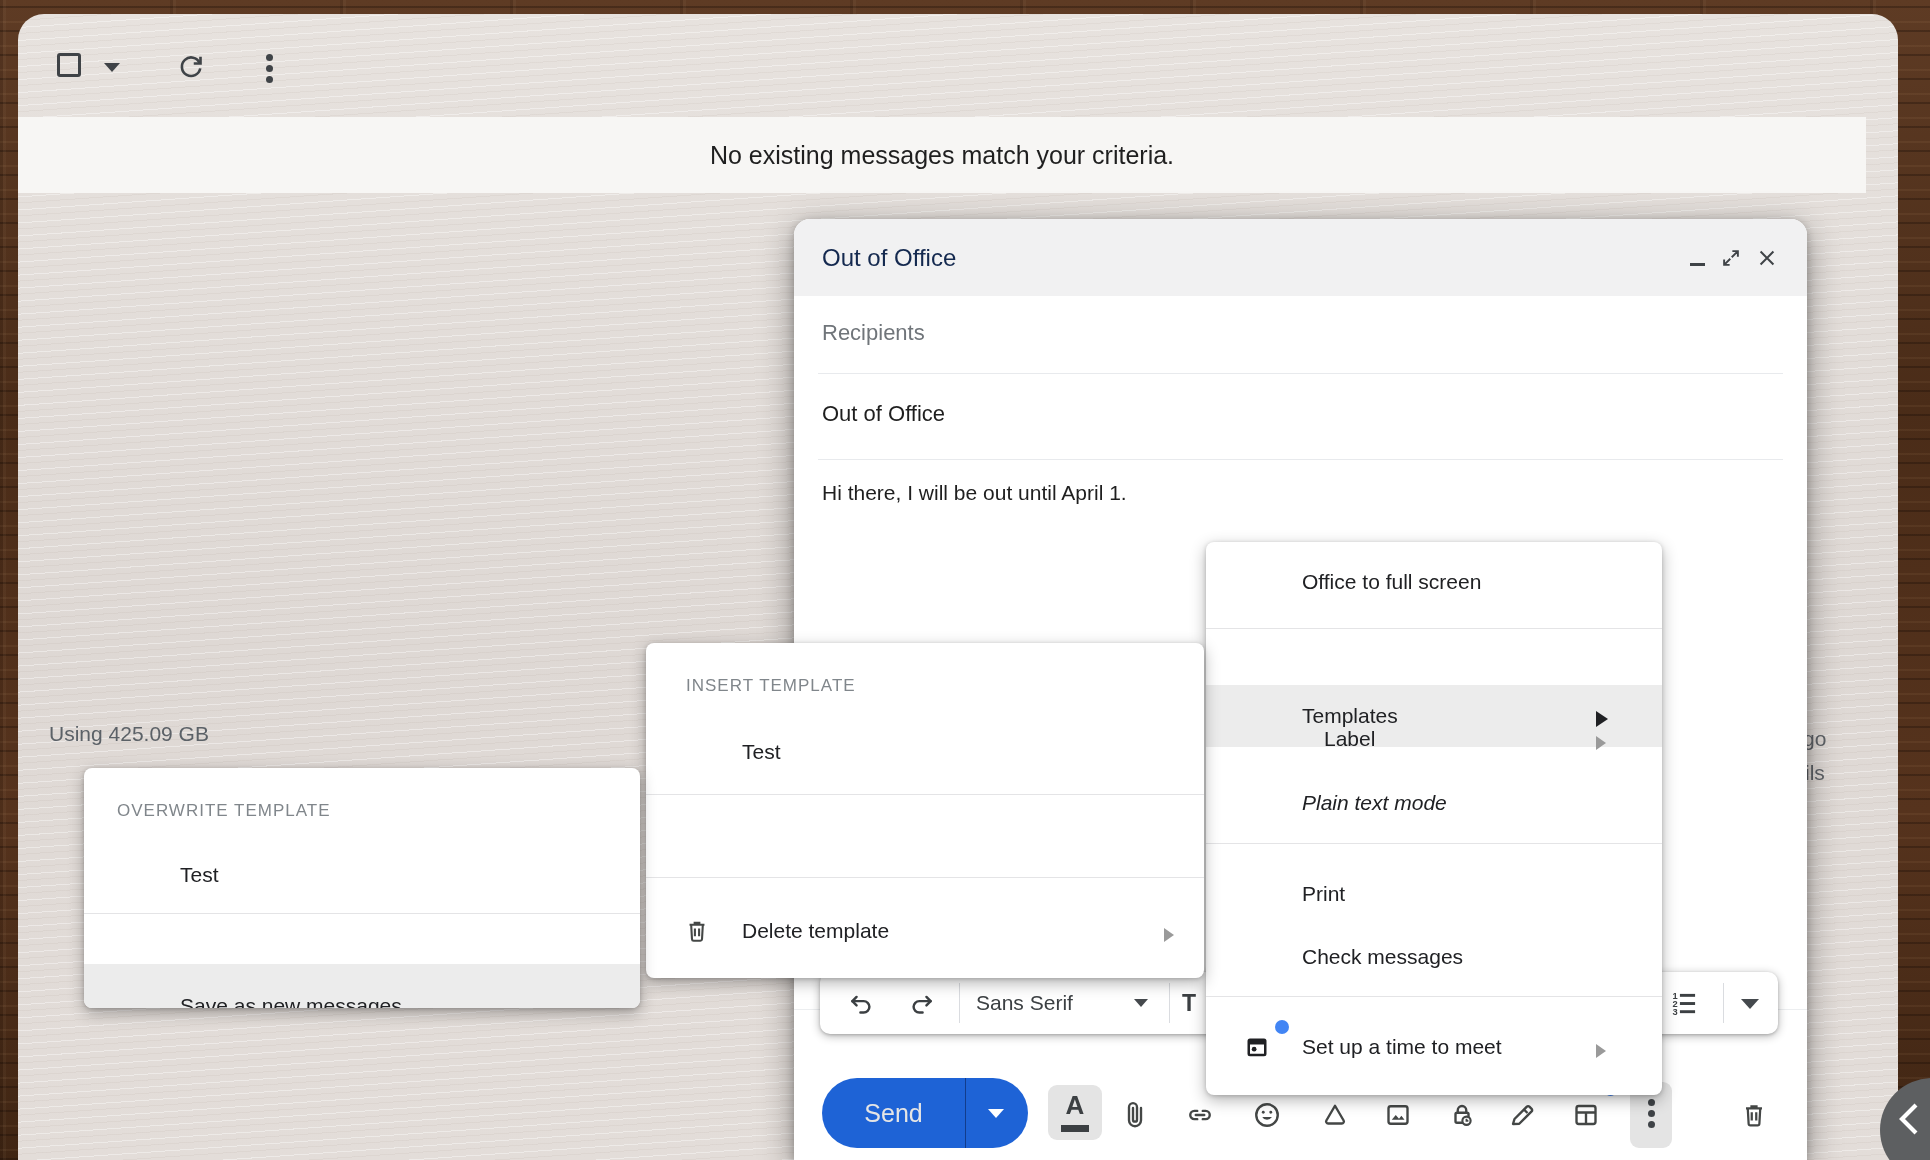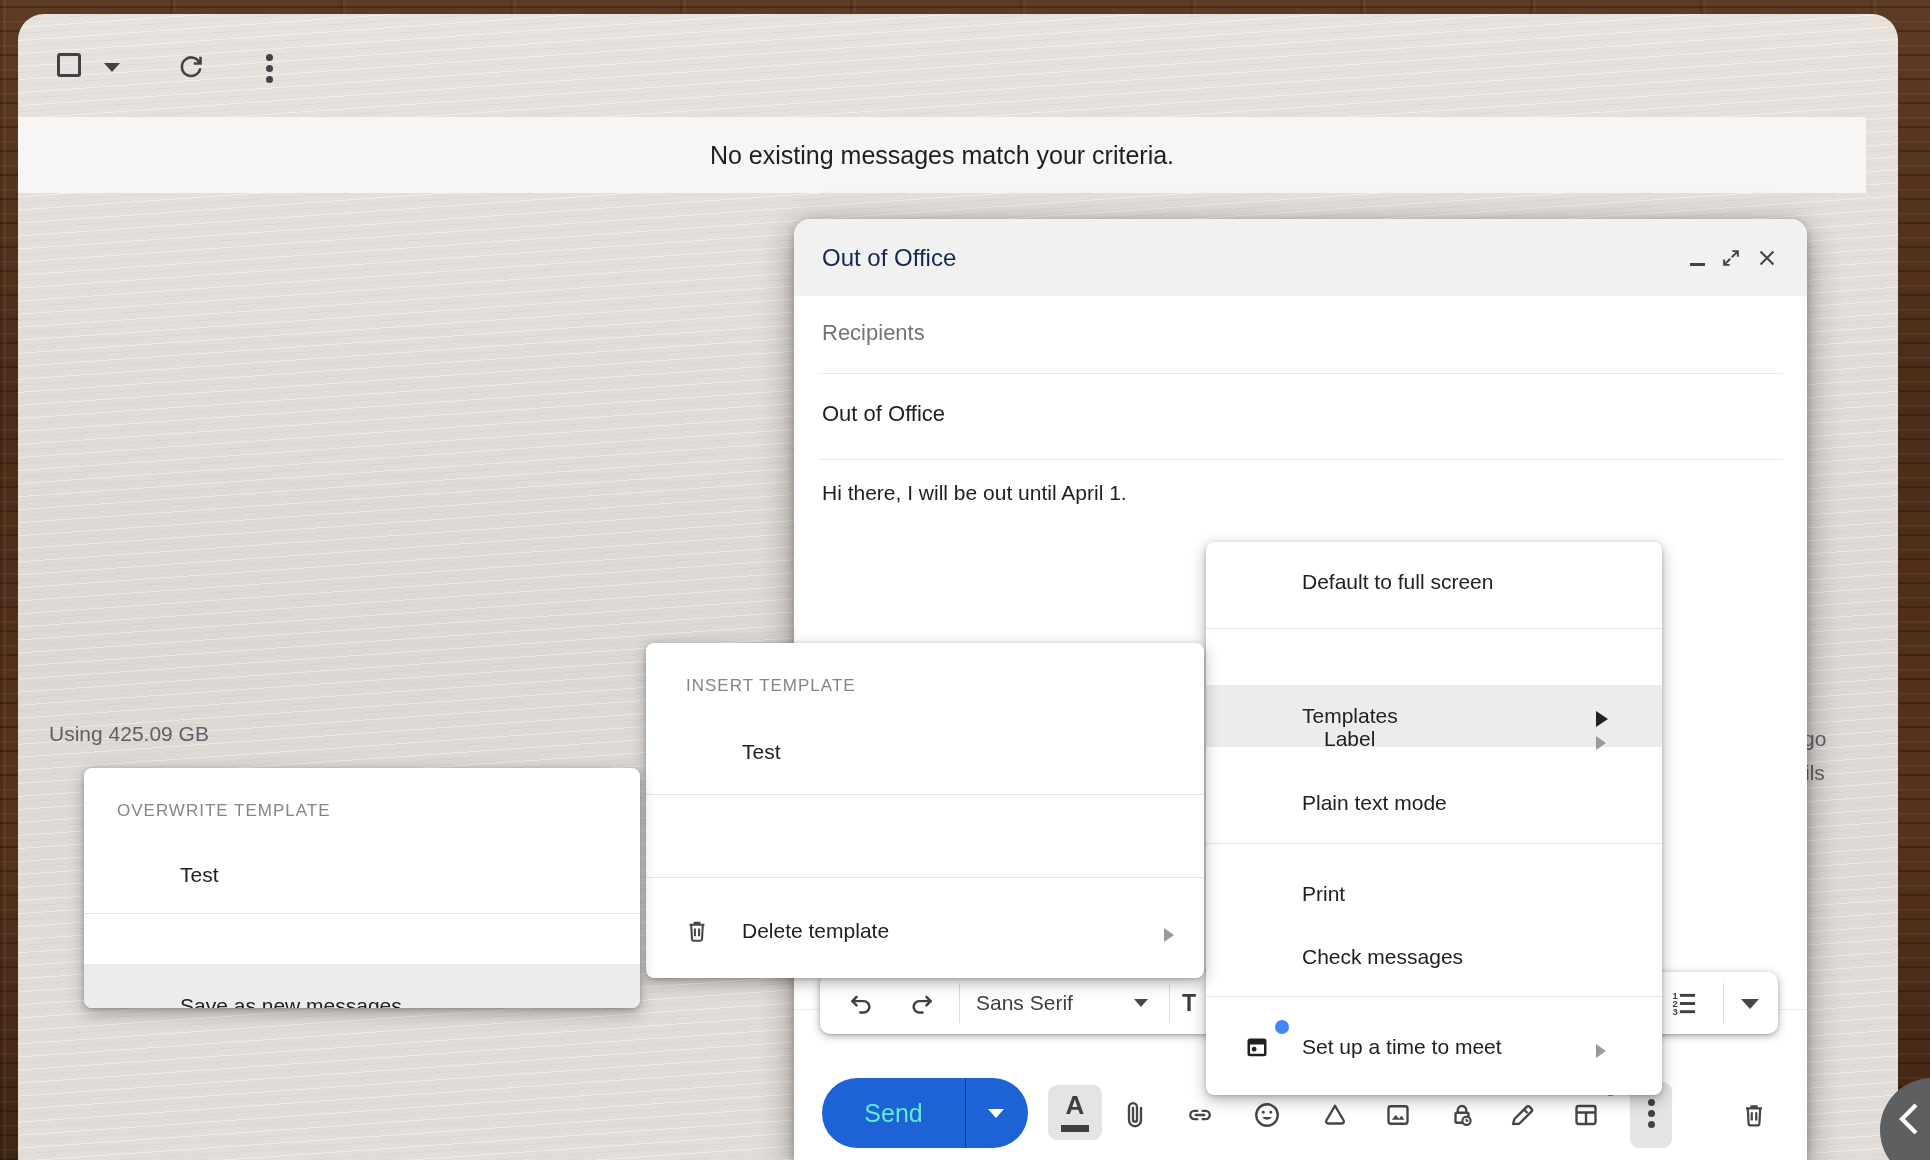--- a/index.html
+++ b/index.html
@@ -38,21 +38,21 @@
   .fmt-toolbar{position:absolute;left:820px;top:972px;width:958px;height:62px;background:#fff;border-radius:10px;
     z-index:20;box-shadow:0 2px 10px rgba(0,0,0,.30),0 1px 3px rgba(0,0,0,.18);}
   .tb-divider{position:absolute;top:11px;width:1px;height:40px;background:#dadce0;}
   .tb-icon{position:absolute;top:17px;width:28px;height:28px;display:flex;align-items:center;justify-content:center;cursor:pointer;}
   .font-label{position:absolute;left:156px;top:0;height:62px;display:flex;align-items:center;font-size:21px;color:#3c4043;font-weight:500;}
   .caret{width:0;height:0;border-left:7px solid transparent;border-right:7px solid transparent;border-top:8px solid #45494d;}
   .tsize{position:absolute;left:362px;top:0;height:62px;display:flex;align-items:center;font-size:23px;font-weight:600;color:#3c4043;}
   
   .send-pill{position:absolute;left:28px;top:859px;width:206px;height:70px;background:#1e63d6;border-radius:35px;cursor:pointer;}
   .send-label{position:absolute;left:0;top:0;width:143px;height:70px;display:flex;align-items:center;justify-content:center;
-    color:#5eead4;font-size:25px;font-weight:500;}
+    color:#e5e5e5;font-size:25px;font-weight:500;}
   .send-split{position:absolute;left:143px;top:0;width:1px;height:70px;background:rgba(10,30,80,.55);}
   .send-caret{position:absolute;left:166px;top:31px;width:0;height:0;border-left:8px solid transparent;border-right:8px solid transparent;border-top:9px solid #fff;}
   .gbtn{position:absolute;background:#e4e4e4;border-radius:9px;cursor:pointer;}
   .row-icon{position:absolute;top:881px;width:30px;height:30px;display:flex;align-items:center;justify-content:center;cursor:pointer;}
   .blue-dot{position:absolute;width:13px;height:13px;border-radius:50%;background:#4285f4;}
   
   .menu{position:absolute;background:#fff;border-radius:8px;overflow:hidden;
     box-shadow:0 5px 16px rgba(0,0,0,.30),0 1px 4px rgba(0,0,0,.18);}
   .menu-item{position:absolute;left:0;right:0;display:flex;align-items:center;font-size:21px;color:#202124;cursor:pointer;}
   .menu-item .lbl{margin-left:96px;}
@@ -235,32 +235,32 @@
       </svg>
     </div>
     <div class="tb-divider" style="left:903px;"></div>
     <div class="abs" style="left:921px;top:27px;">
       <div class="caret" style="border-left-width:9px;border-right-width:9px;border-top-width:10px;"></div>
     </div>
   </div>
 
   <div class="menu" style="left:1206px;top:542px;width:456px;height:553px;z-index:30;">
     <div class="menu-item" style="top:8px;height:64px;">
-      <span class="lbl">Default to full screen</span>
+      <span class="lbl">Office to full screen</span>
     </div>
     <div class="m-divider" style="top:86px;"></div>
     <div class="menu-item highlight" style="top:103px;height:62px;">
       <span class="lbl">Templates</span>
       <div class="arrow-r" style="right:54px;top:26px;"></div>
     </div>
     <div class="menu-item" style="top:165px;height:64px;padding-left:22px;">
       <span class="lbl">Label</span>
       <div class="arrow-r gray" style="right:56px;top:29px;"></div>
     </div>
-    <div class="menu-item" style="top:229px;height:64px;">
+    <div class="menu-item" style="top:229px;height:64px;font-style:italic;">
       <span class="lbl">Plain text mode</span>
     </div>
     <div class="m-divider" style="top:301px;"></div>
     <div class="menu-item" style="top:320px;height:64px;">
       <span class="lbl">Print</span>
     </div>
     <div class="menu-item" style="top:384px;height:62px;">
       <span class="lbl">Check messages</span>
     </div>
     <div class="m-divider" style="top:454px;"></div>

